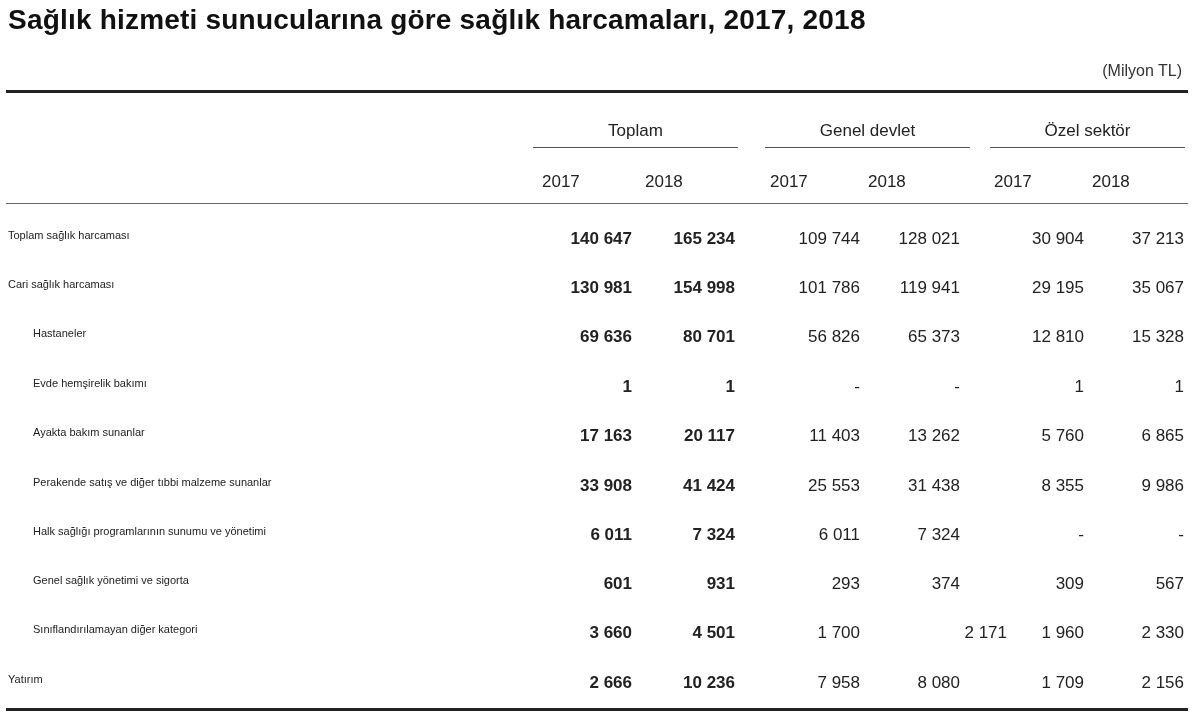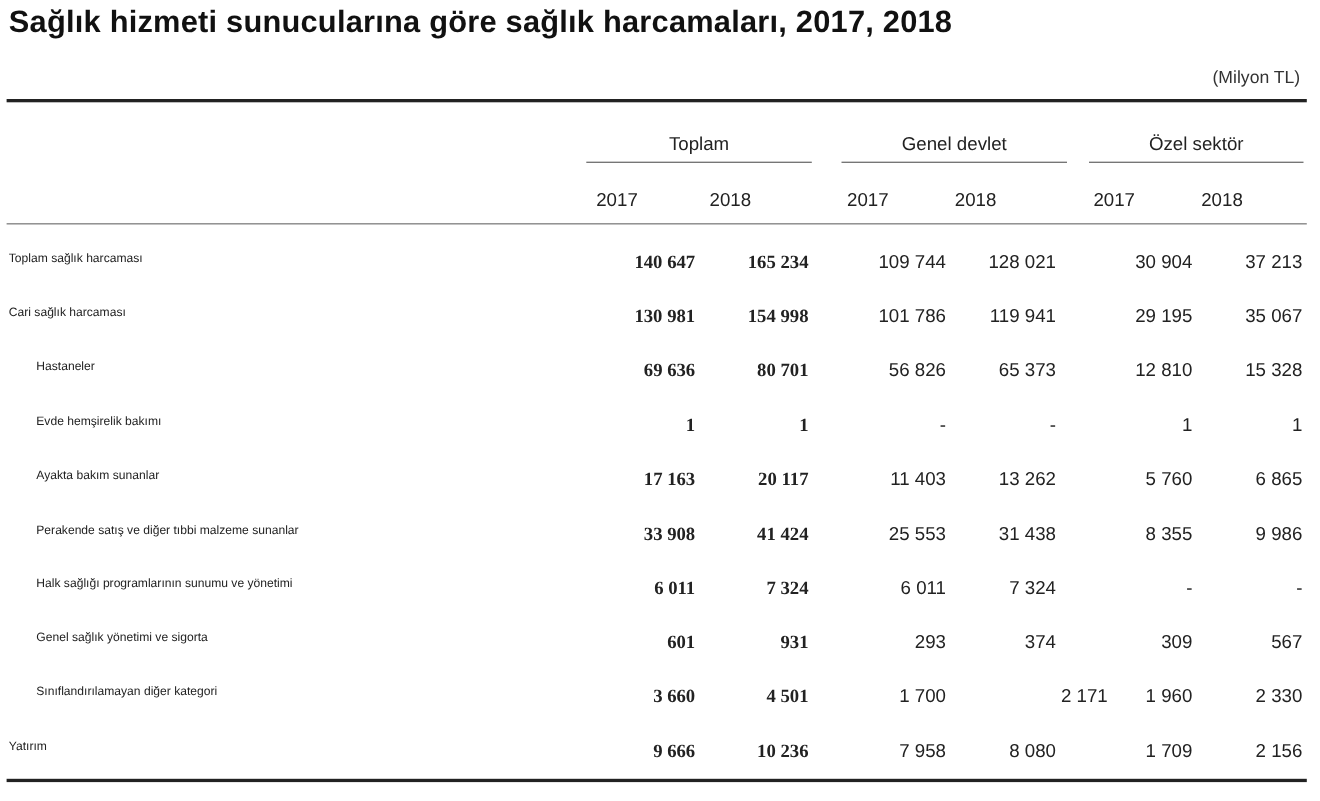--- a/index.html
+++ b/index.html
@@ -27,21 +27,21 @@
     }
     .year {
       position: absolute; top: 172px; font-size: 17px; color: #222; text-align: left; width: 90px;
     }
     .row-label {
       position: absolute; font-size: 11px; color: #222; white-space: nowrap;
     }
     .cell {
       position: absolute; font-size: 17px; color: #222; text-align: right; width: 100px;
     }
-    .bold { font-weight: bold; font-family: Liberation Serif, serif; }
+    .bold { font-weight: bold; }
   </style>
 </head>
 <body>
 
 <div class="title">Sağlık hizmeti sunucularına göre sağlık harcamaları, 2017, 2018</div>
 <div class="unit">(Milyon TL)</div>
 
 <div class="rule-thick" style="top:90px;"></div>
 
 <div class="group-head" style="left:533px;width:205px;">Toplam</div>
@@ -119,21 +119,21 @@
     <div class="cell" style="top: 574px; left: 984px;">309</div>
     <div class="cell" style="top: 574px; left: 1084px;">567</div>
     <div class="row-label" style="top: 623px; left: 33px;">Sınıflandırılamayan diğer kategori</div>
     <div class="cell bold" style="top: 623px; left: 532px;">3 660</div>
     <div class="cell bold" style="top: 623px; left: 635px;">4 501</div>
     <div class="cell" style="top: 623px; left: 760px;">1 700</div>
     <div class="cell" style="top: 623px; left: 907px;">2 171</div>
     <div class="cell" style="top: 623px; left: 984px;">1 960</div>
     <div class="cell" style="top: 623px; left: 1084px;">2 330</div>
     <div class="row-label" style="top: 673px; left: 8px;">Yatırım</div>
-    <div class="cell bold" style="top: 673px; left: 532px;">9 666</div>
+    <div class="cell bold" style="top: 673px; left: 532px;">2 666</div>
     <div class="cell bold" style="top: 673px; left: 635px;">10 236</div>
     <div class="cell" style="top: 673px; left: 760px;">7 958</div>
     <div class="cell" style="top: 673px; left: 860px;">8 080</div>
     <div class="cell" style="top: 673px; left: 984px;">1 709</div>
     <div class="cell" style="top: 673px; left: 1084px;">2 156</div>
   </div>
 
 <div class="rule-thick" style="top:708px;"></div>
 
 </body></html>

